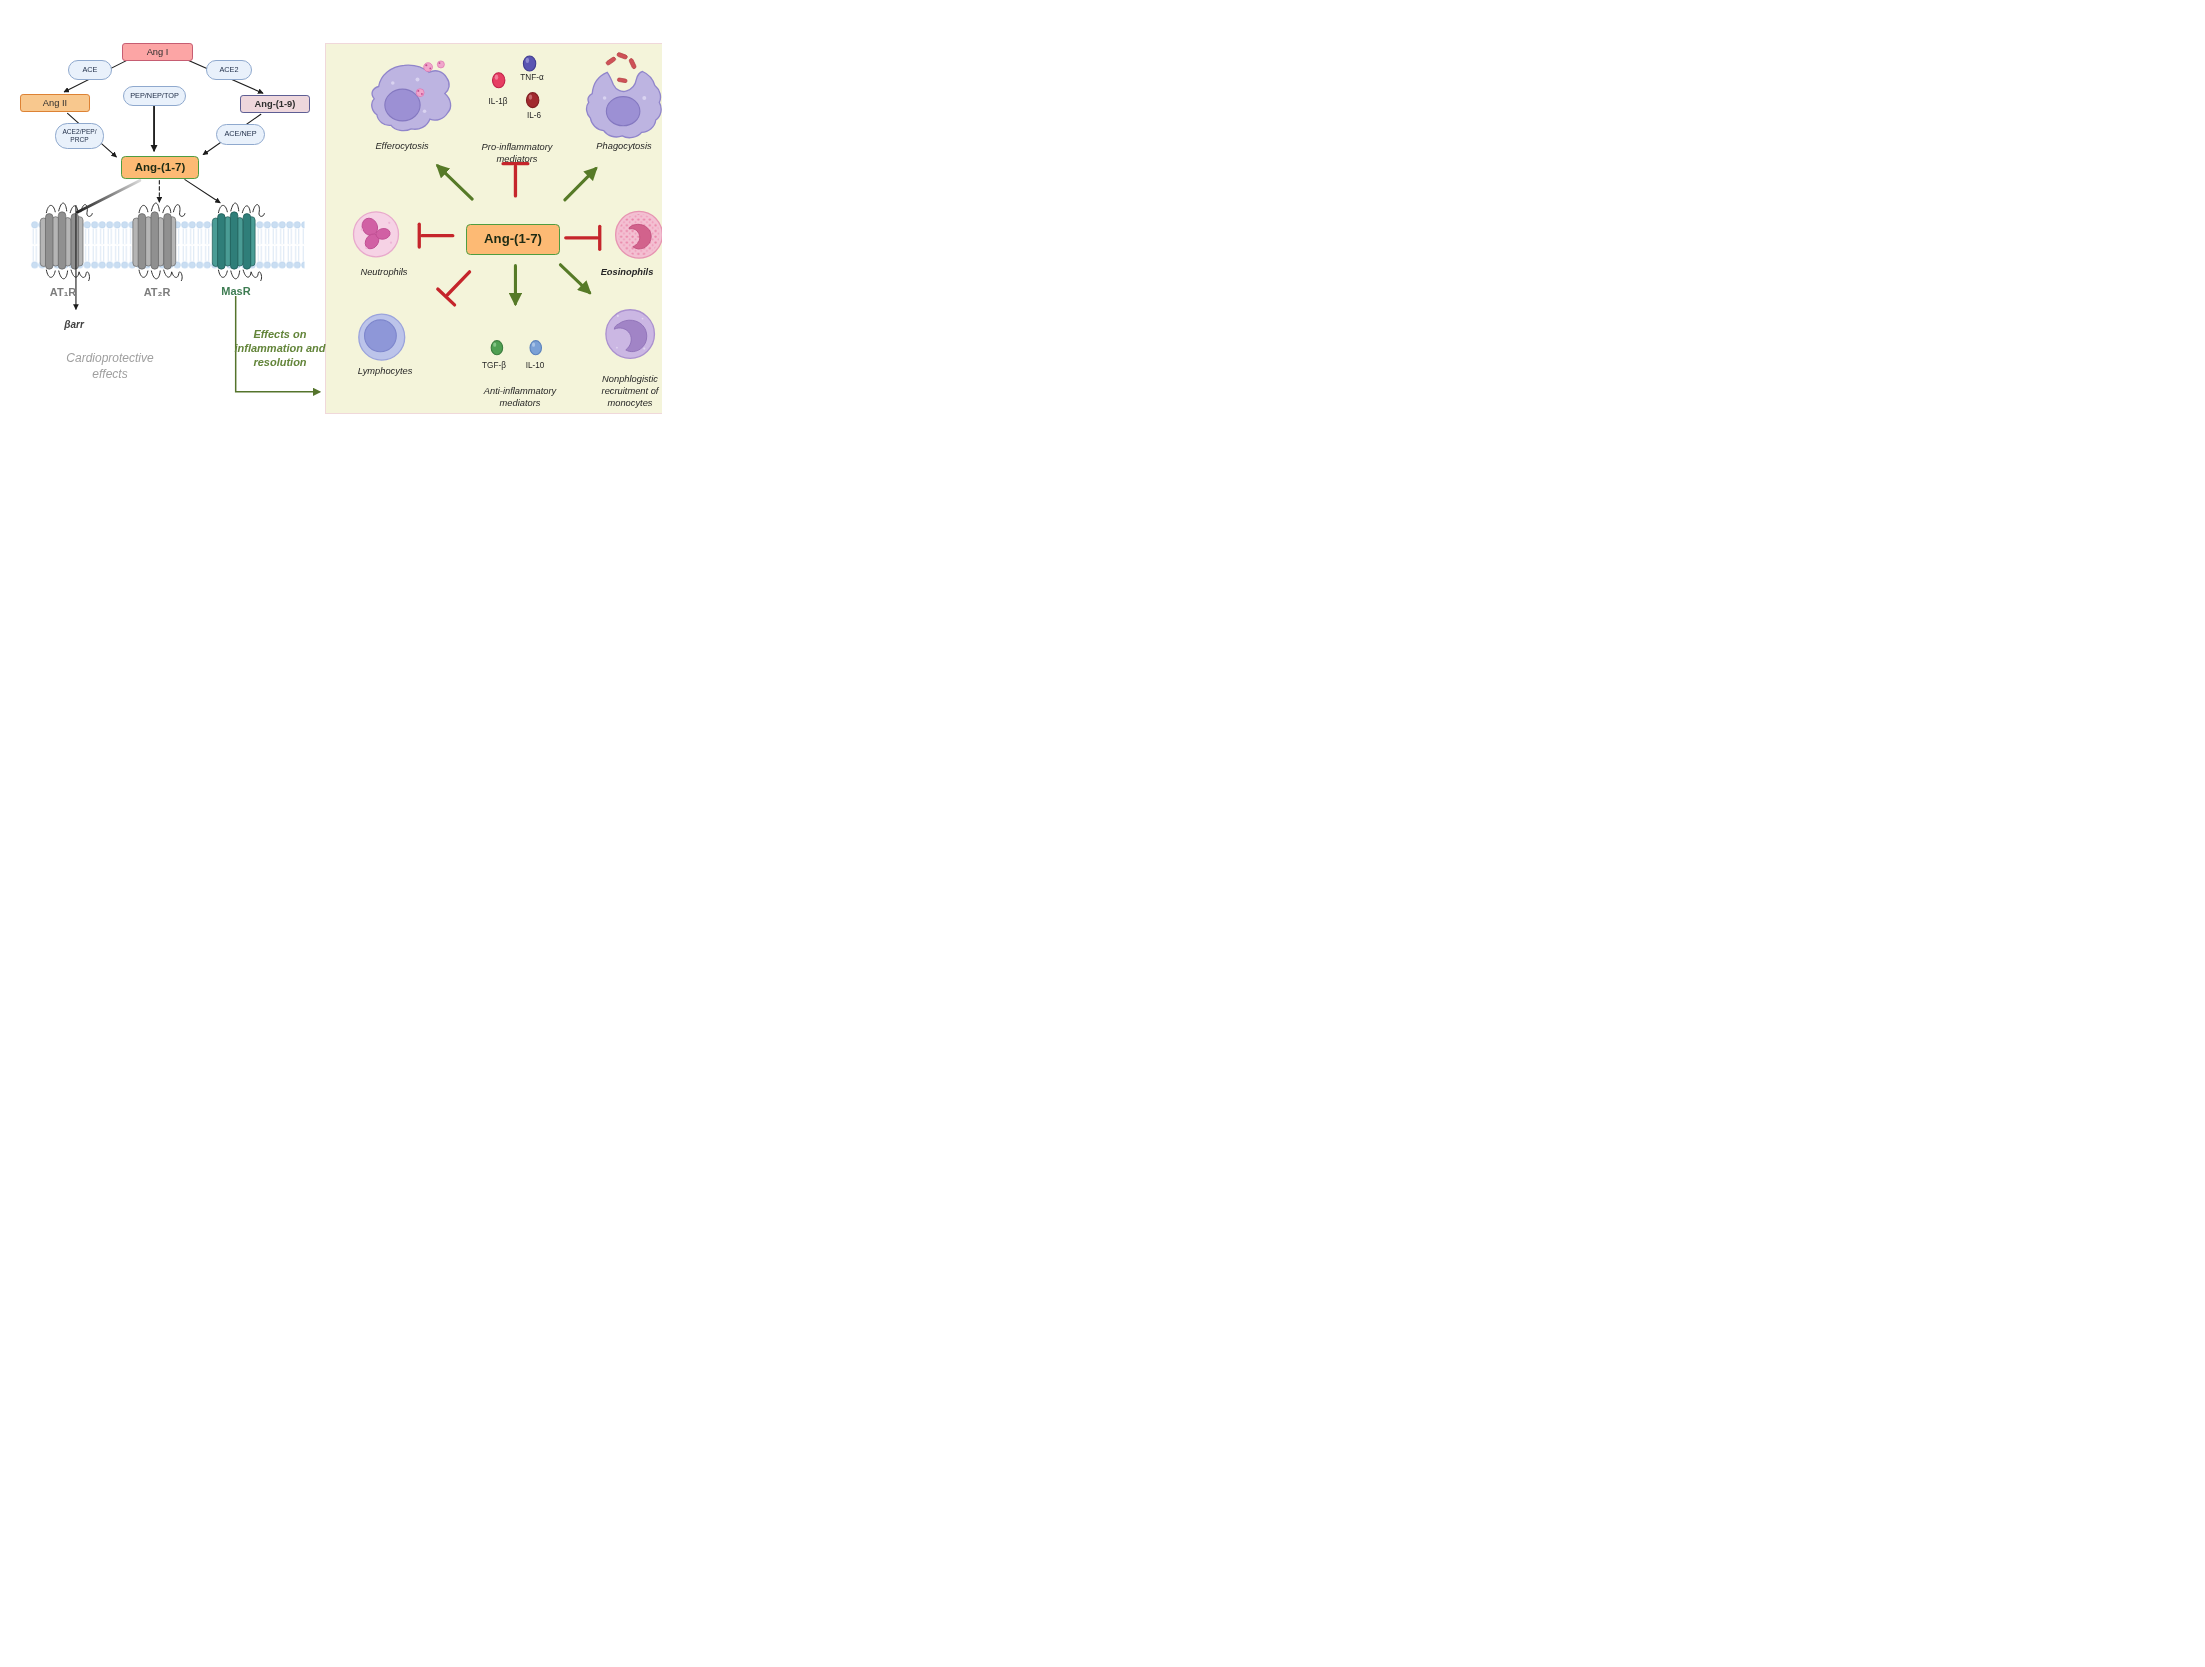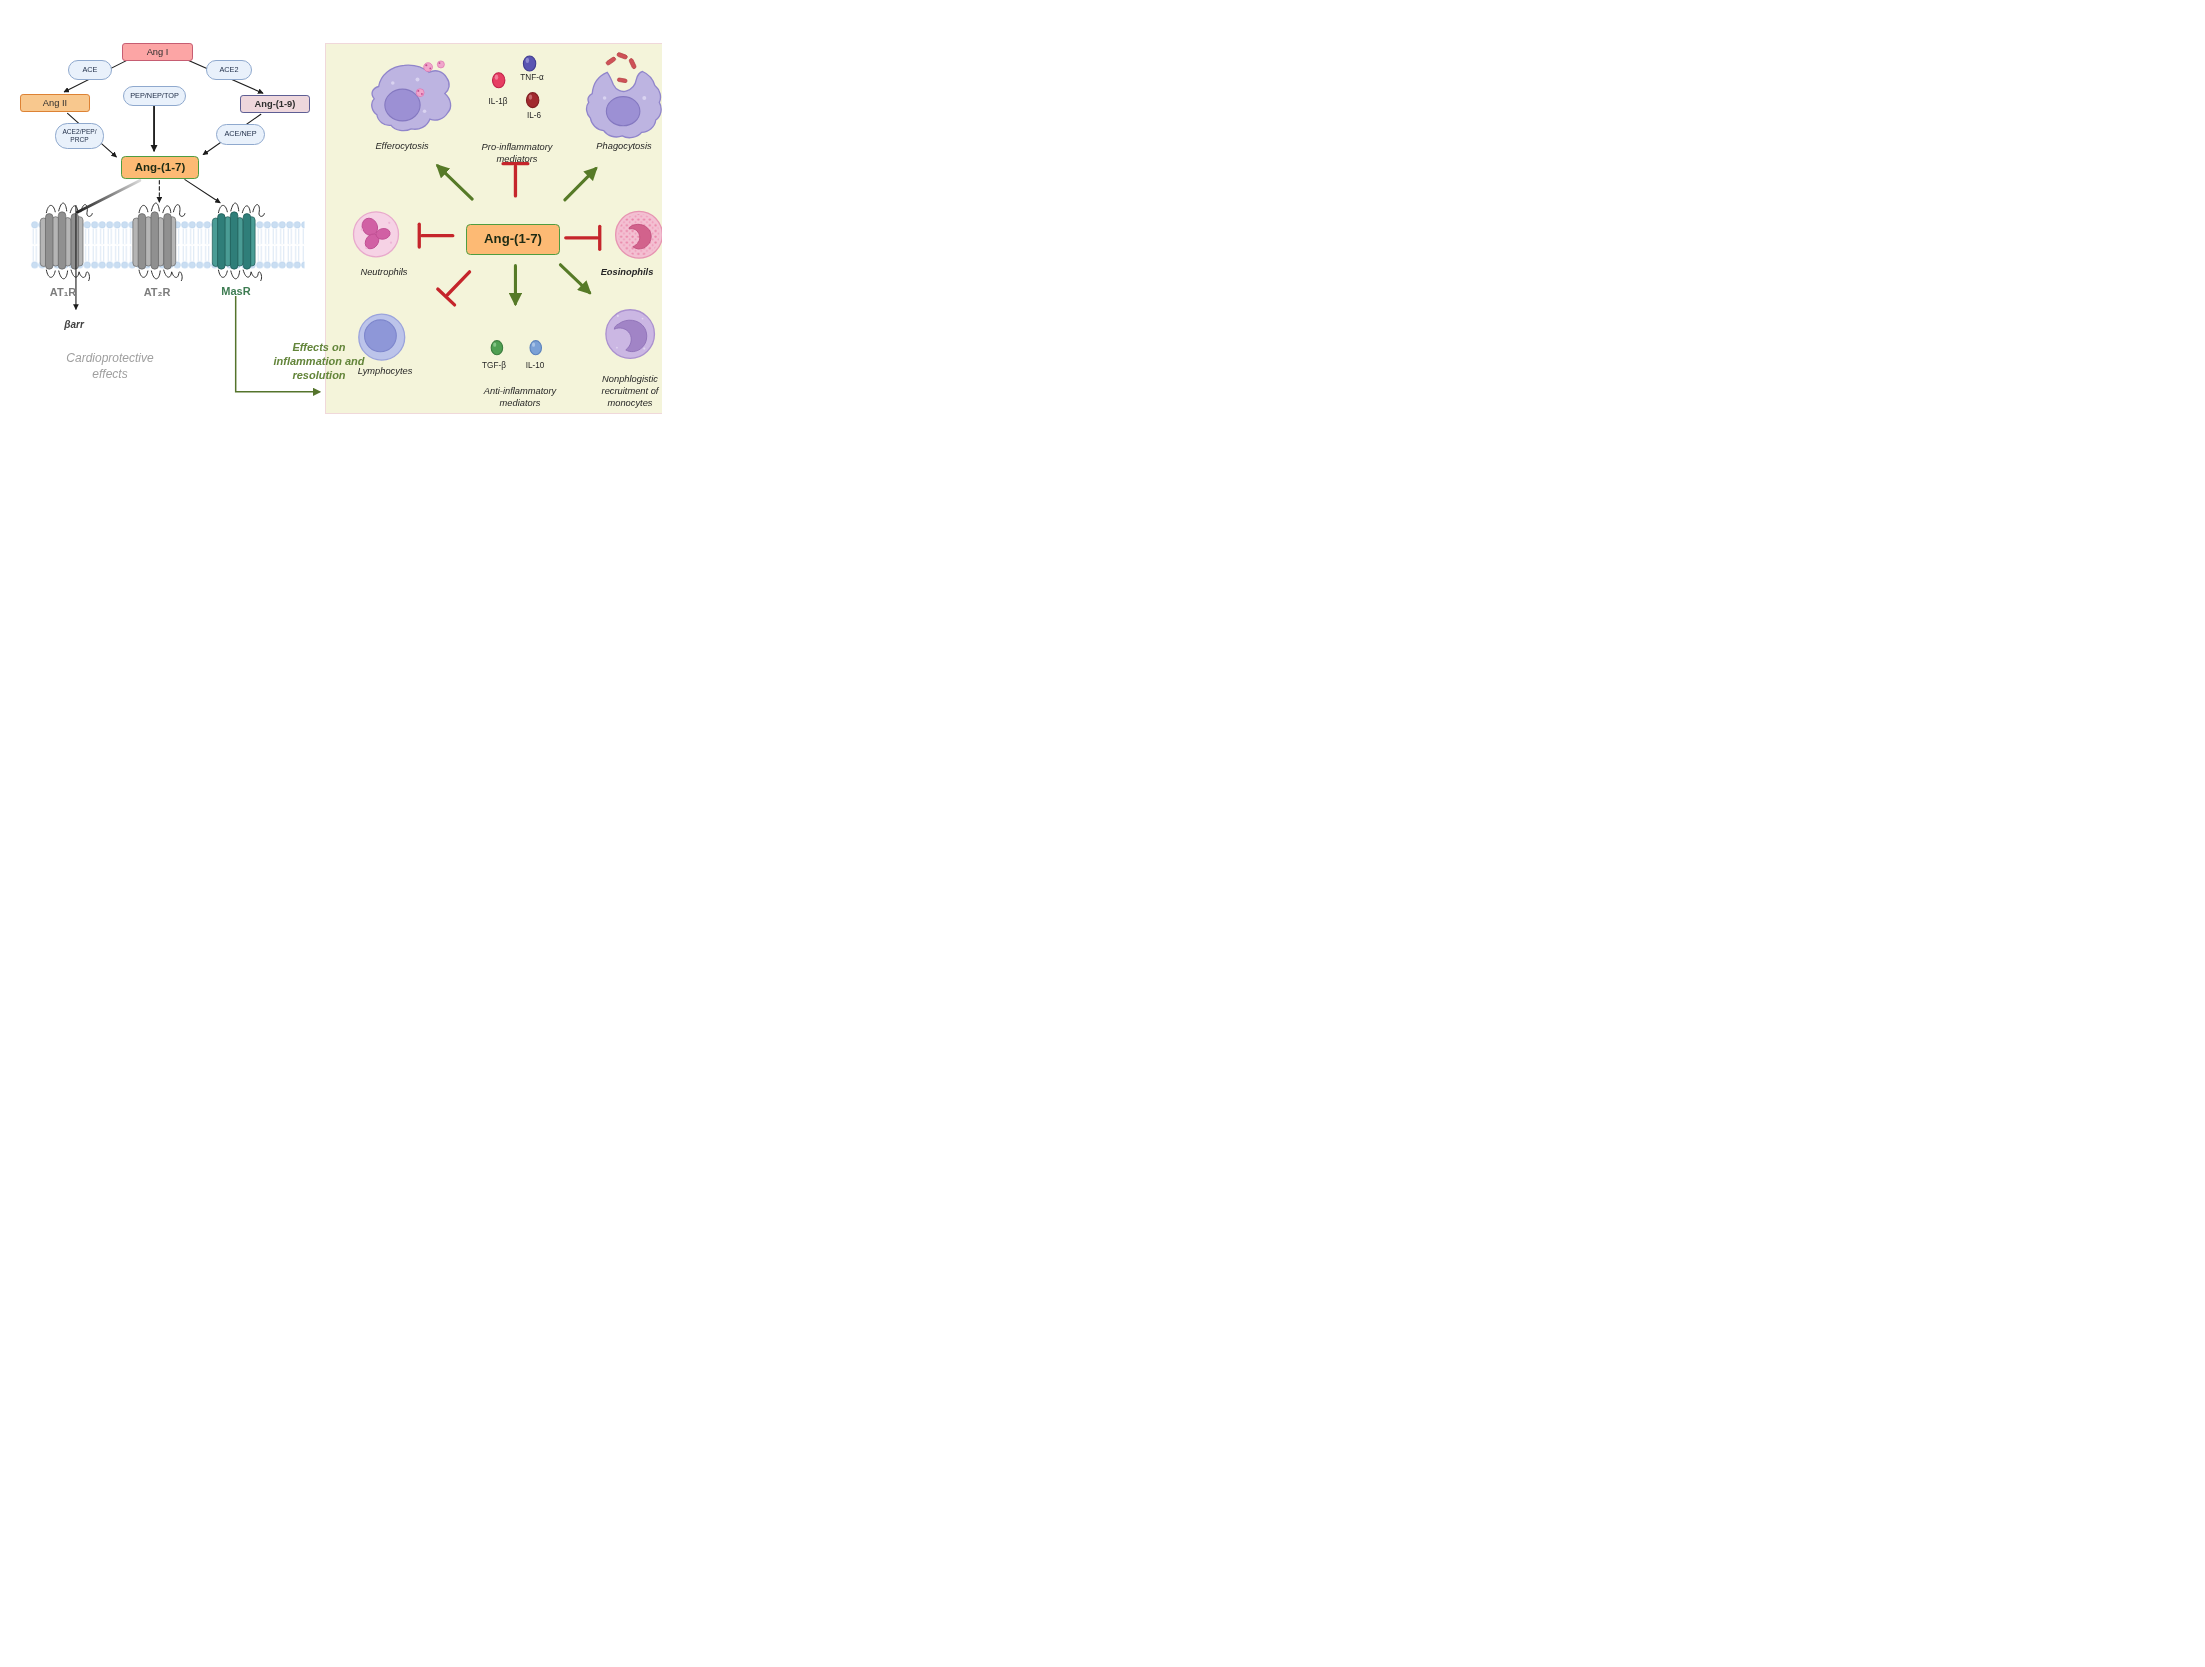--- a/index.html
+++ b/index.html
@@ -232,21 +232,21 @@
     <span>PRCP</span>
   </div>
   <div class="node pill" style="left:216px; top:124px; width:49px; height:21px;">ACE/NEP</div>
   <div class="node ang17v" style="left:121px; top:156px; width:78px; height:23px;">Ang-(1-7)</div>
 
   <div class="lbl receptor gray-r" style="left:63px; top:292px;">AT₁R</div>
   <div class="lbl receptor gray-r" style="left:157px; top:292px;">AT₂R</div>
   <div class="lbl receptor masr-r" style="left:236px; top:291px;">MasR</div>
   <div class="lbl barr" style="left:74px; top:324px;font-weight:bold;">βarr</div>
   <div class="lbl cardio" style="left:110px; top:367px; width:119px;">Cardioprotective effects</div>
-  <div class="lbl effects" style="left:280px; top:361px; width:94px;margin-left:39px;">Effects on inflammation and resolution</div>
+  <div class="lbl effects" style="left:280px; top:348px; width:94px;">Effects on inflammation and resolution</div>
 
   <div class="node ang17v center17" style="left:466px; top:224px; width:94px; height:31px;">Ang-(1-7)</div>
 
   <div class="lbl cell-lbl" style="left:402px; top:147px;font-style:italic;">Efferocytosis</div>
   <div class="lbl cell-lbl" style="left:517px; top:138px; width:104px;margin-top:16px;">Pro-inflammatory mediators</div>
   <div class="lbl cell-lbl" style="left:624px; top:147px;">Phagocytosis</div>
   <div class="lbl med-lbl" style="left:532px; top:77px;">TNF-α</div>
   <div class="lbl med-lbl" style="left:498px; top:101px;">IL-1β</div>
   <div class="lbl med-lbl" style="left:534px; top:115px;">IL-6</div>
   <div class="lbl cell-lbl" style="left:384px; top:273px;">Neutrophils</div>

